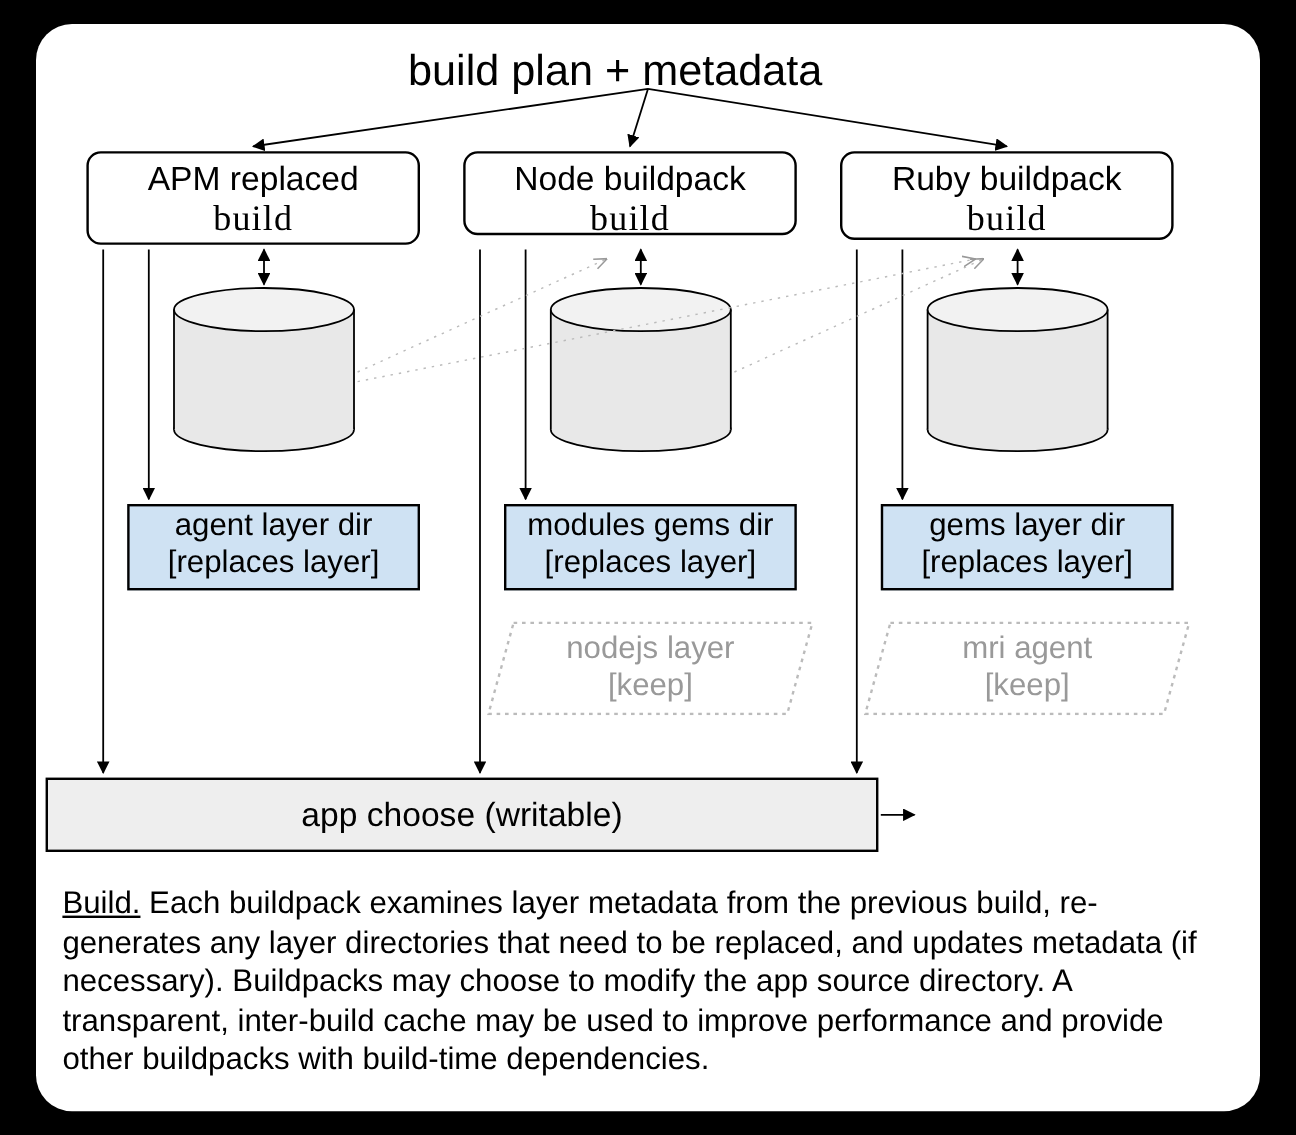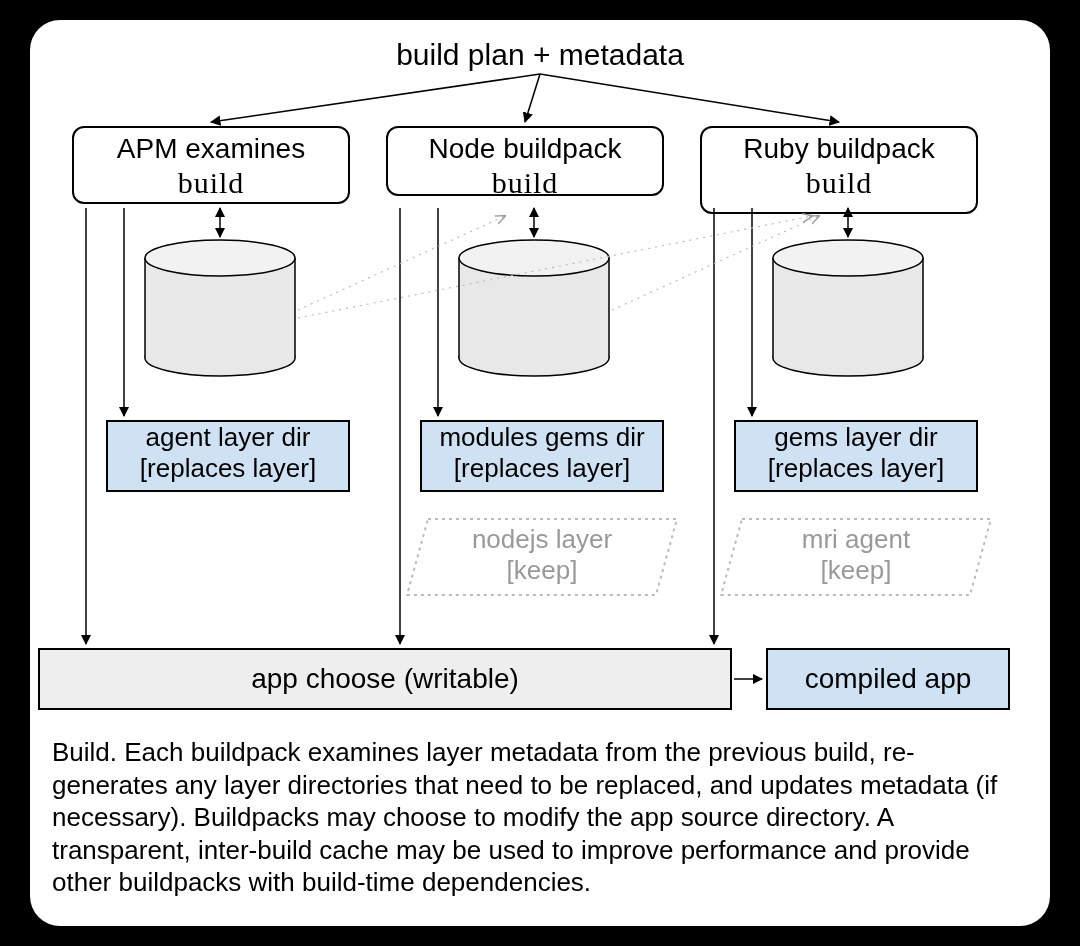--- a/index.html
+++ b/index.html
@@ -15,23 +15,23 @@
     position: absolute;
     left: 30px;
     top: 20px;
     width: 1020px;
     height: 906px;
     background: #fff;
     border-radius: 30px;
   }
   .title {
     position: absolute;
-    font-size: 30px;
+    font-size: 36px;
     color: #000;
-    text-align: center;
+    text-align: left;
   }
   .bp-box {
     position: absolute;
     border: 2px solid #000;
     border-radius: 12px;
     background: #fff;
     text-align: center;
   }
   .bp-name { font-size: 28px; line-height: 1.2; padding-top: 4px; }
   .bp-build {
@@ -72,21 +72,21 @@
     text-align: center;
     font-size: 28px;
     line-height: 58px;
   }
   .caption {
     position: absolute;
     font-size: 26px;
     color: #000;
     line-height: 1.25;
   }
-  .caption .lead { }
+  .caption .lead { text-decoration: underline; }
   .cyl-label {
     position: absolute;
     text-align: center;
     font-size: 28px;
     line-height: 1.1;
     color: #000;
   }
   svg.overlay {
     position: absolute;
     left: 0; top: 0;
@@ -95,28 +95,28 @@
   }
 </style>
 </head>
 <body>
 
 <div class="canvas">
 
   <div class="title" style="left:310px; top:18px; width:400px;">build plan + metadata</div>
 
   <div class="bp-box" style="left:42px; top:106px; width:278px; height:78px;">
-    <div class="bp-name">APM examines</div>
+    <div class="bp-name">APM replaced</div>
     <div class="bp-build">build</div>
   </div>
   <div class="bp-box" style="left:356px; top:106px; width:278px; height:70px;">
     <div class="bp-name">Node buildpack</div>
     <div class="bp-build">build</div>
   </div>
-  <div class="bp-box" style="left:670px; top:106px; width:278px; height:88px;">
+  <div class="bp-box" style="left:670px; top:106px; width:278px; height:74px;">
     <div class="bp-name">Ruby buildpack</div>
     <div class="bp-build">build</div>
   </div>
 
   <div class="cyl-label" style="left:120px; top:268px; width:140px;">
     <div>APM</div>
     <div>cache</div>
   </div>
   <div class="cyl-label" style="left:434px; top:268px; width:140px;">
     <div>Node</div>
@@ -153,21 +153,20 @@
     <svg class="keep-svg" viewBox="0 0 272 78" preserveAspectRatio="none">
       <polygon points="22,1 271,1 250,77 1,77" fill="#fff" stroke="#bbb" stroke-width="2" stroke-dasharray="3,4"></polygon>
     </svg>
     <div class="keep-text">
       <div>mri agent</div>
       <div>[keep]</div>
     </div>
   </div>
 
   <div class="appsrc" style="left:8px; top:628px; width:694px; height:62px;">app choose (writable)</div>
-  <div class="compiled" style="left:736px; top:628px; width:244px; height:62px;">compiled app</div>
 
   <div class="caption" style="left:22px; top:716px; width:976px;">
     <span class="lead">Build.</span><span> Each buildpack examines layer metadata from the previous build, re-generates any layer directories that need to be replaced, and updates metadata (if necessary). Buildpacks may choose to modify the app source directory. A transparent, inter-build cache may be used to improve performance and provide other buildpacks with build-time dependencies.</span>
   </div>
 
   <svg class="overlay">
     <defs>
       <marker id="arrow" viewBox="0 0 10 10" refX="9" refY="5" markerWidth="7" markerHeight="7" orient="auto-start-reverse">
         <path d="M 0 0 L 10 5 L 0 10 z" fill="#000"></path>
       </marker>

